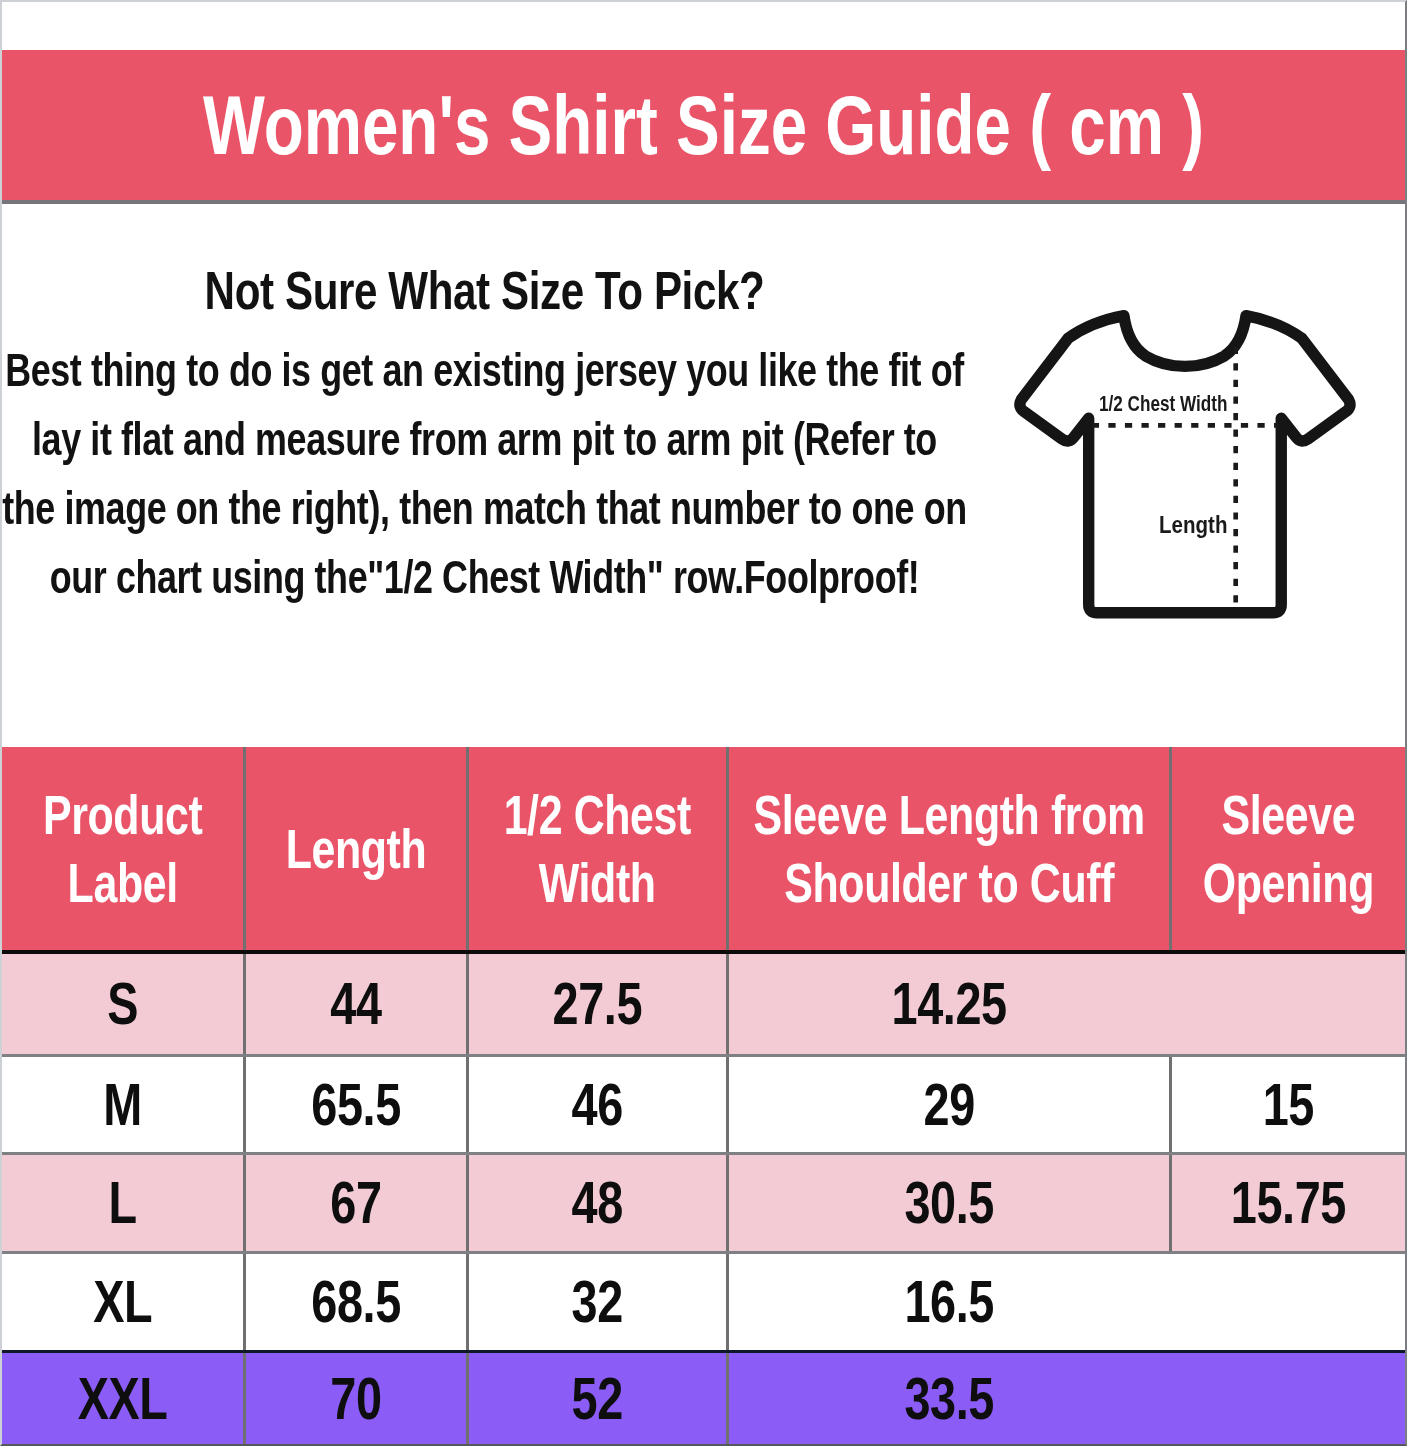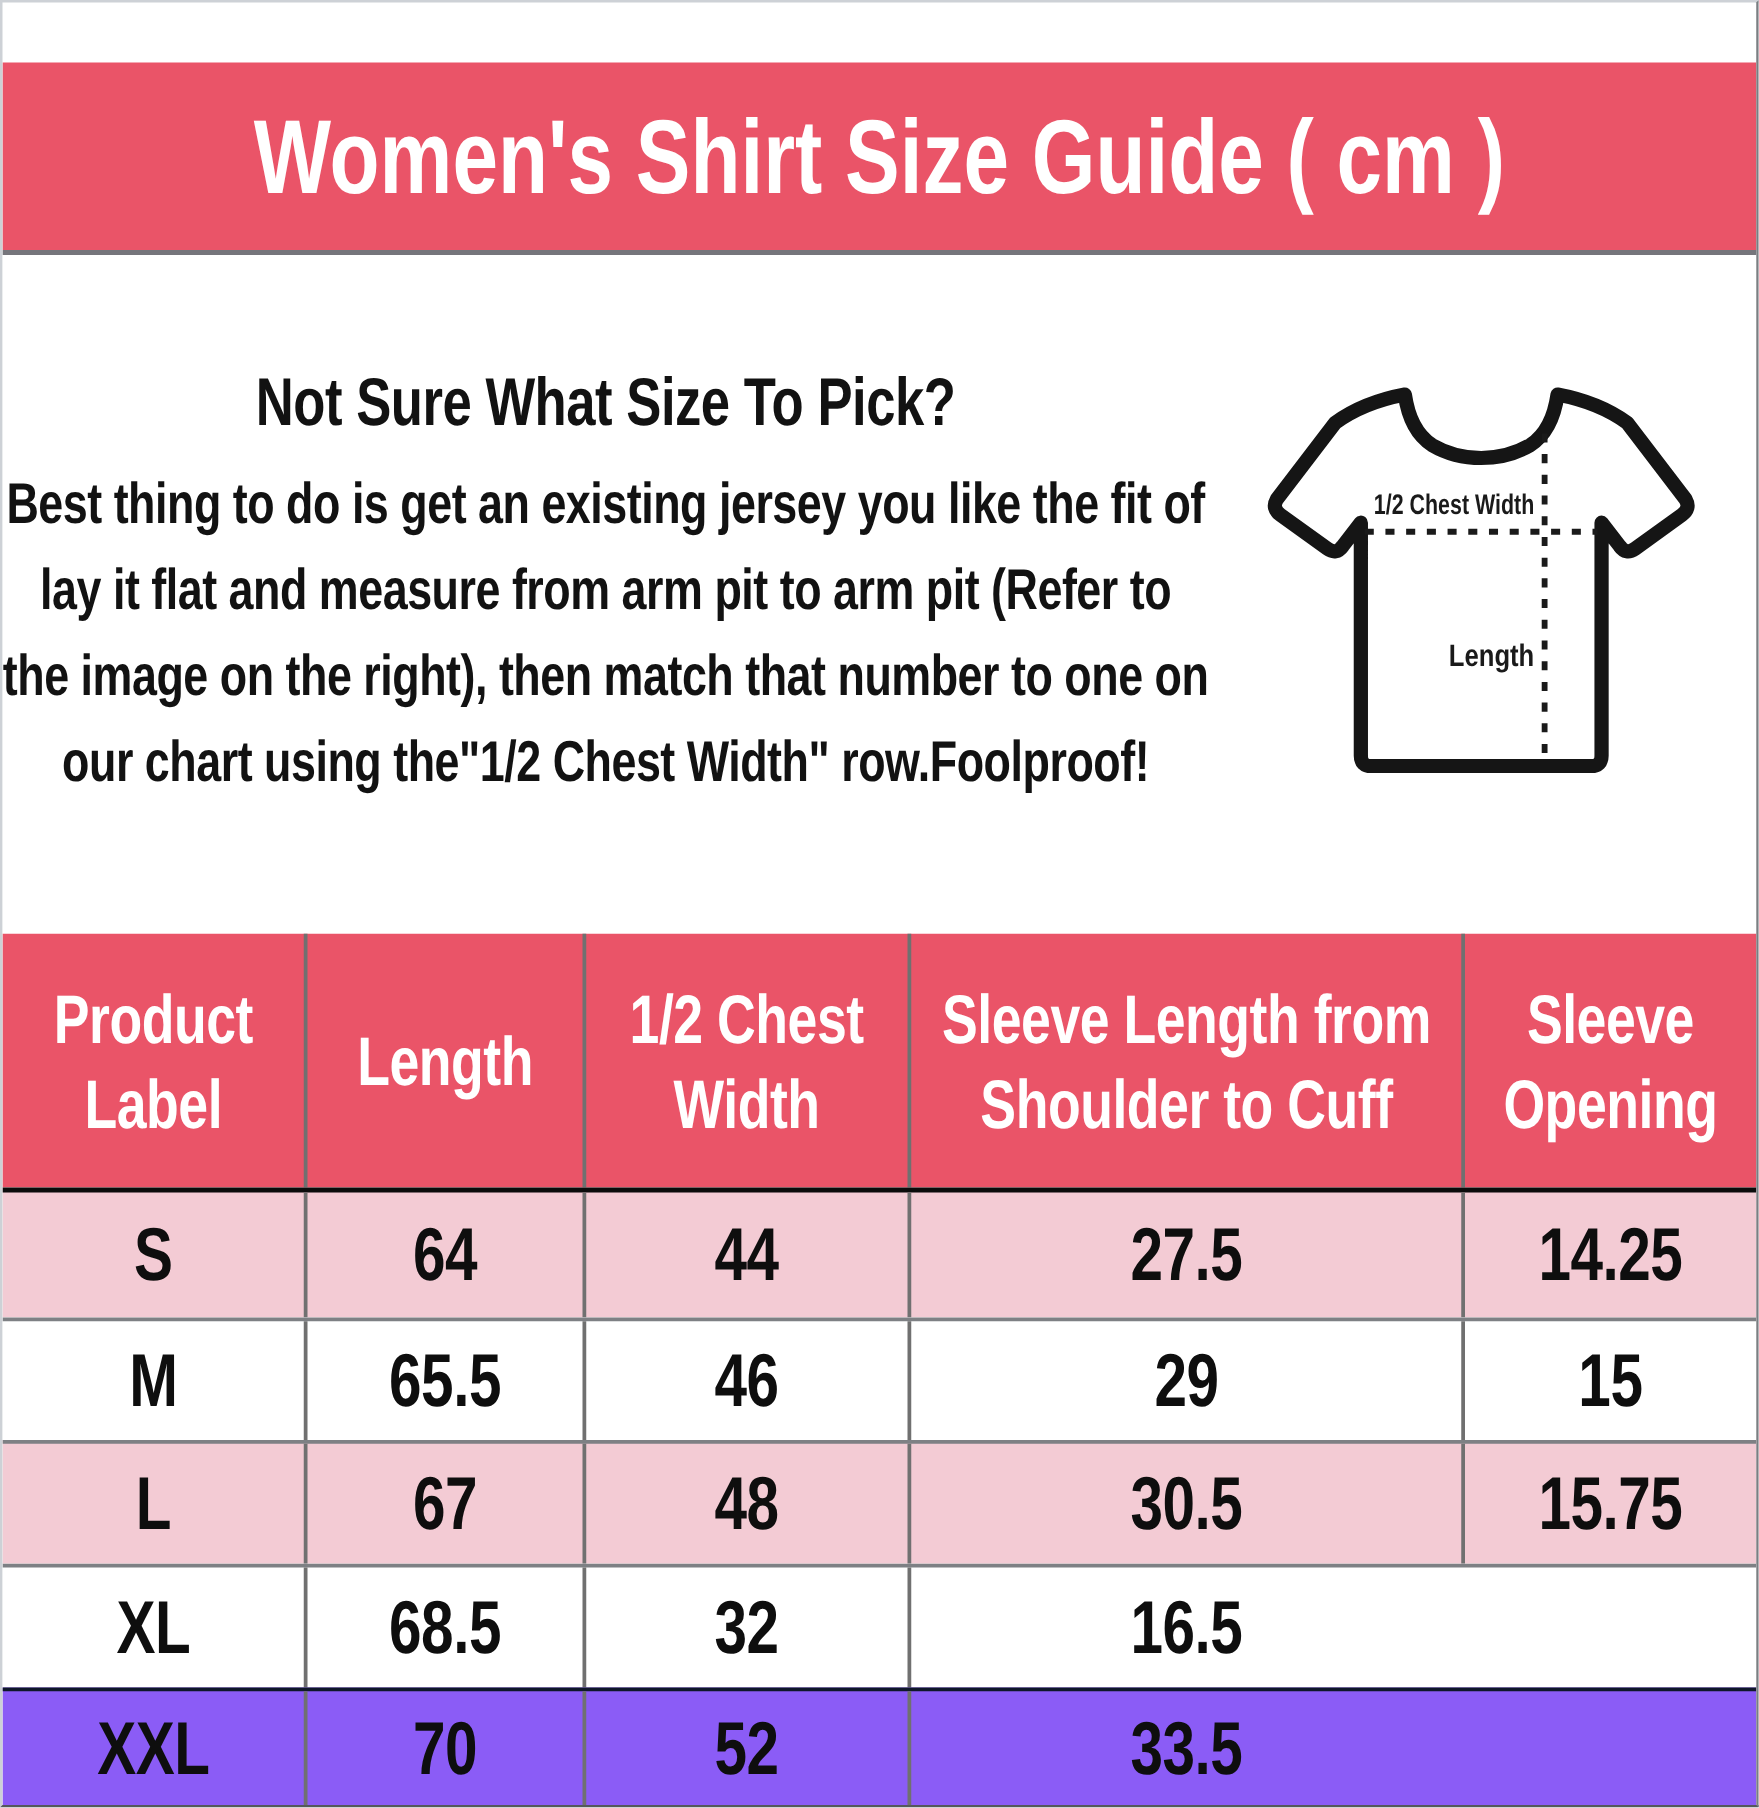--- a/index.html
+++ b/index.html
@@ -31,21 +31,21 @@
     background:#EA5468;
     display:flex; align-items:center;
     overflow:hidden;
     margin-top:48px;
   }
   .banner .sq{ font-size:84px; color:#ffffff; letter-spacing:0; }
   .banner-divider{ height:4px; flex:0 0 4px; background:#75757B; }
 
   
   .intro{ flex:0 0 543px; height:543px; display:flex; background:#ffffff; overflow:hidden; }
-  .intro-text{ width:965px; padding-top:88px; display:flex; flex-direction:column; }
+  .intro-text{ width:965px; padding-top:56px; display:flex; flex-direction:column; }
   .intro-heading{ font-size:54px; line-height:60px; margin-bottom:16px; }
   .intro-body{ font-size:46px; line-height:69px; }
 
   .diagram{ flex:1; display:flex; justify-content:center; align-items:flex-start; padding-top:96px; }
   .diagram svg{ width:352px; height:344px; }
   .tee-outline{ fill:#ffffff; stroke:#151515; stroke-width:11; stroke-linejoin:round; }
   .tee-dash{ stroke:#1a1a1a; stroke-width:4.5; fill:none; stroke-dasharray:7 9; }
   .tee-label{ font-family:"Liberation Sans","DejaVu Sans",sans-serif; font-weight:bold; fill:#1a1a1a; }
 
   
@@ -119,23 +119,20 @@
           <span class="sq">Sleeve
 Opening</span>
         </div>
     </div>
 
     <div class="t-row body-row row-s">
       <div class="cell">
           <span class="sq">S</span>
         </div>
       <div class="cell">
-          <span class="sq">64</span>
-        </div>
-      <div class="cell">
           <span class="sq">44</span>
         </div>
       <div class="cell">
           <span class="sq">27.5</span>
         </div>
       <div class="cell">
           <span class="sq">14.25</span>
         </div>
     </div>
 

